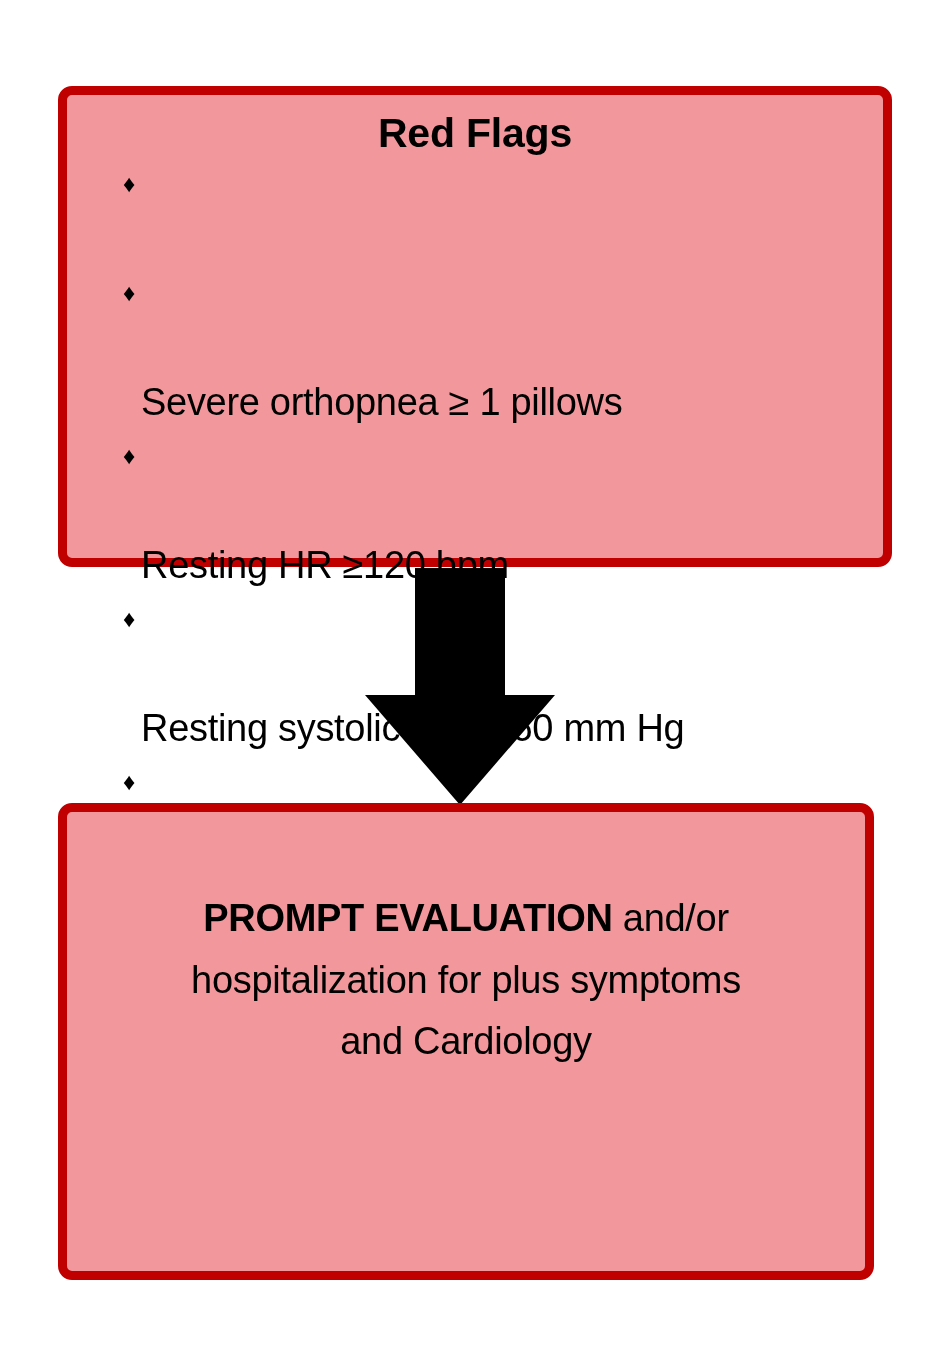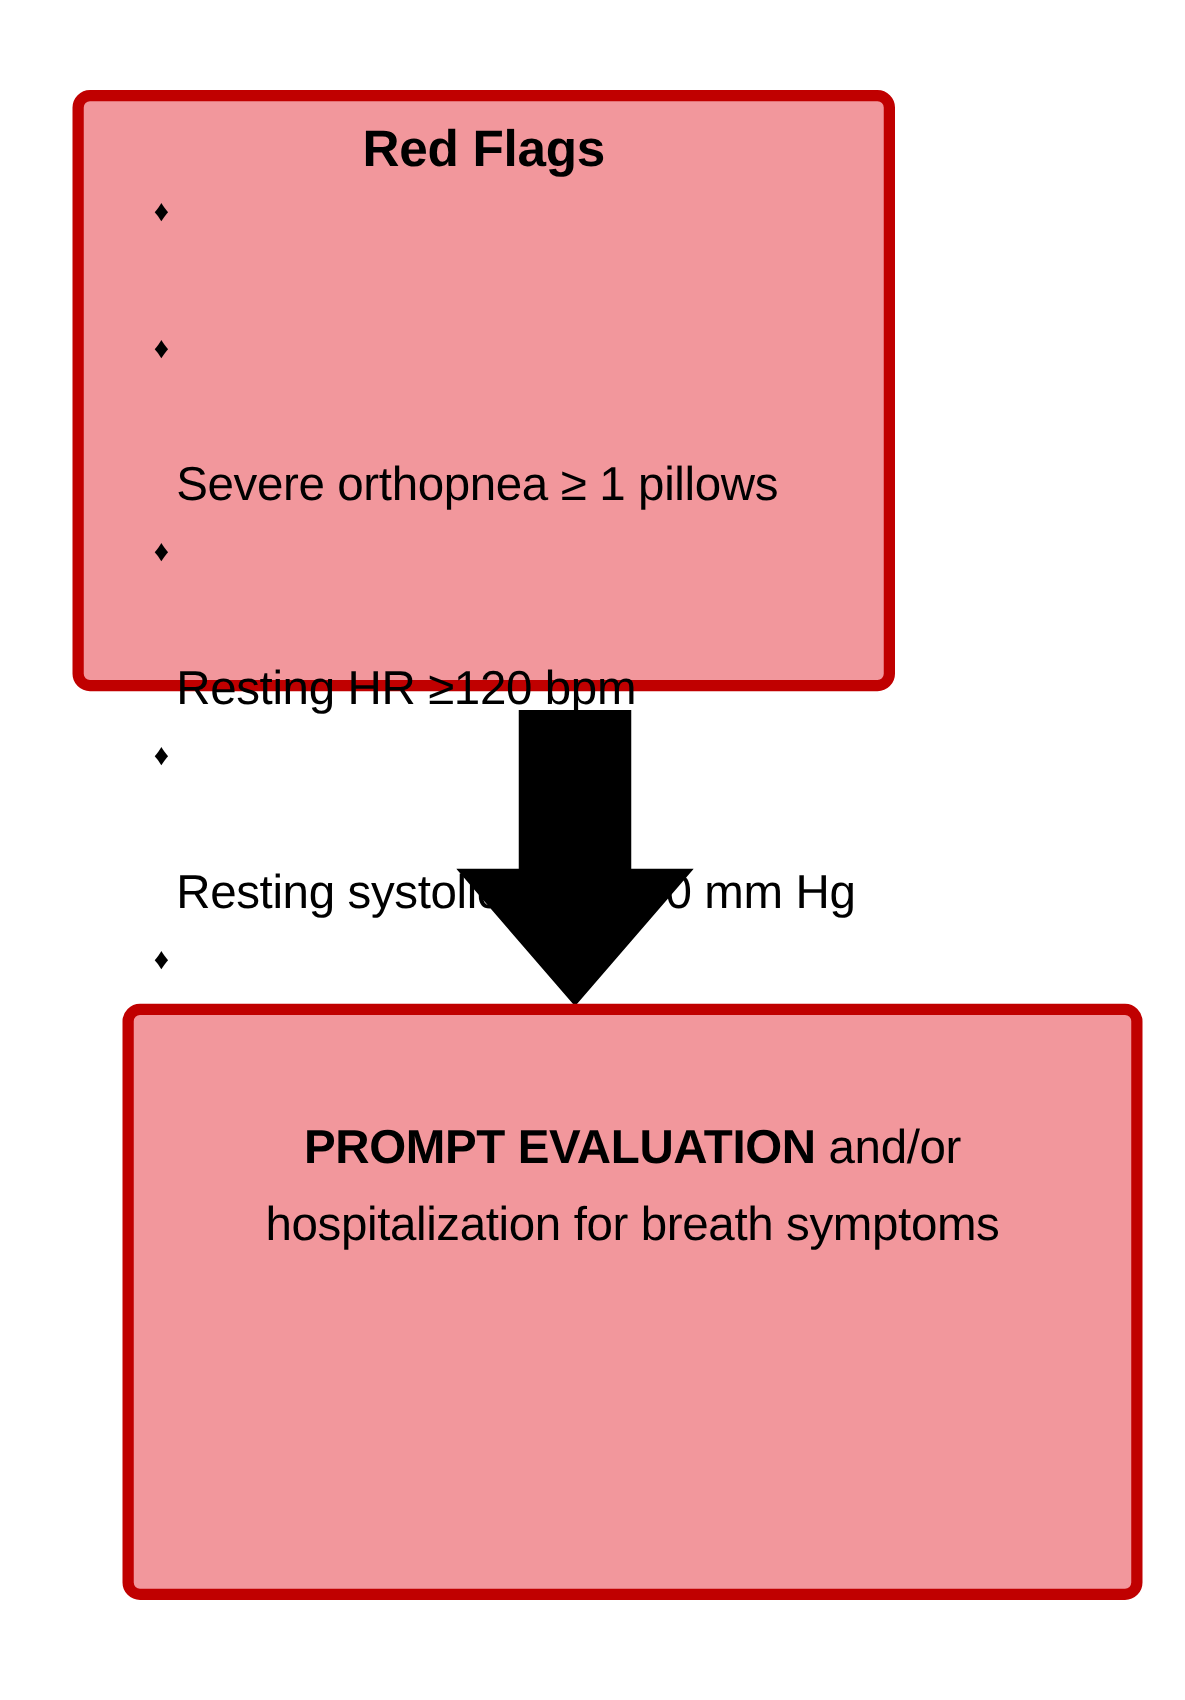--- a/index.html
+++ b/index.html
@@ -27,31 +27,30 @@
   .node-box {
     position: absolute;
     box-sizing: border-box;
     background: #F2979C;
     border: 9px solid #C00000;
     border-radius: 14px;
   }
 
   #red-flags-box {
     left: 58px;
-    top: 72px;
-    width: 658px;
+    top: 86px;
+    width: 834px;
     height: 481px;
   }
 
   #action-box {
     left: 58px;
     top: 803px;
     width: 816px;
     height: 477px;
-    margin-left: 40px;
   }
 
   
   .rf-inner {
     position: absolute;
     left: 0;
     right: 0;
     top: 14px;
     padding: 0 10px;
   }
@@ -158,18 +157,21 @@
   <svg class="arrow" viewBox="0 0 190 237" preserveAspectRatio="none">
     <polygon points="50,0 140,0 140,127 190,127 95,237 0,127 50,127" fill="#000000"></polygon>
   </svg>
 
   <div class="node-box" id="action-box">
     <div class="action-inner">
       <div class="action-line">
         <span class="b">PROMPT EVALUATION</span><span> and/or</span>
       </div>
       <div class="action-line">
-        <span>hospitalization for breath symptoms</span>
+        <span>hospitalization for plus symptoms</span>
+      </div>
+      <div class="action-line">
+        <span>and Cardiology</span>
       </div>
     </div>
   </div>
 
 </div>
 
 </body></html>

